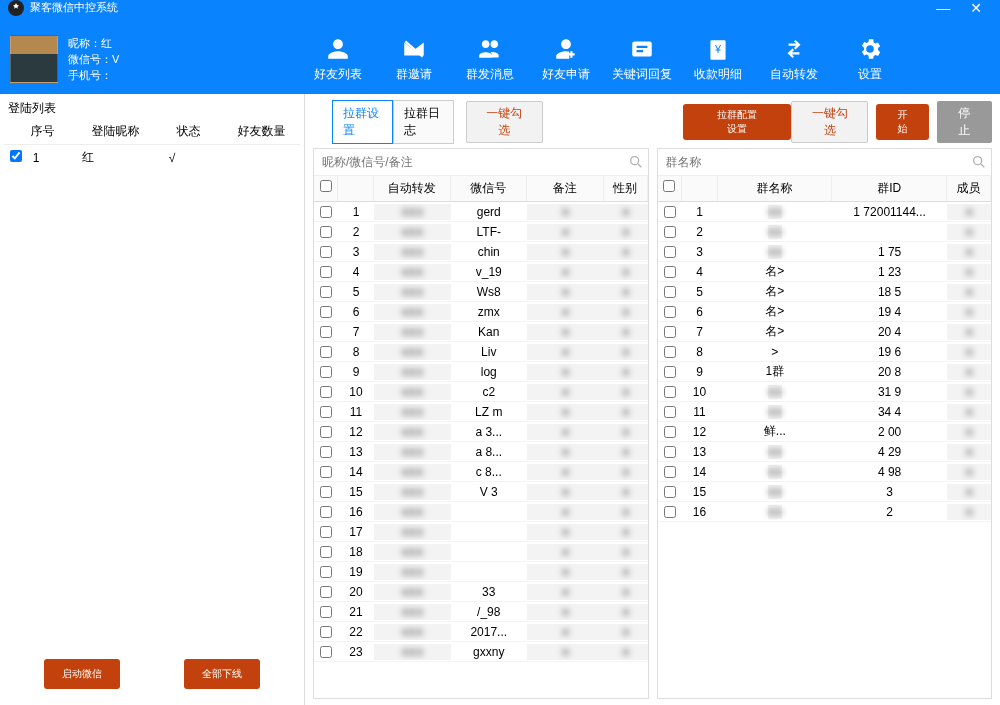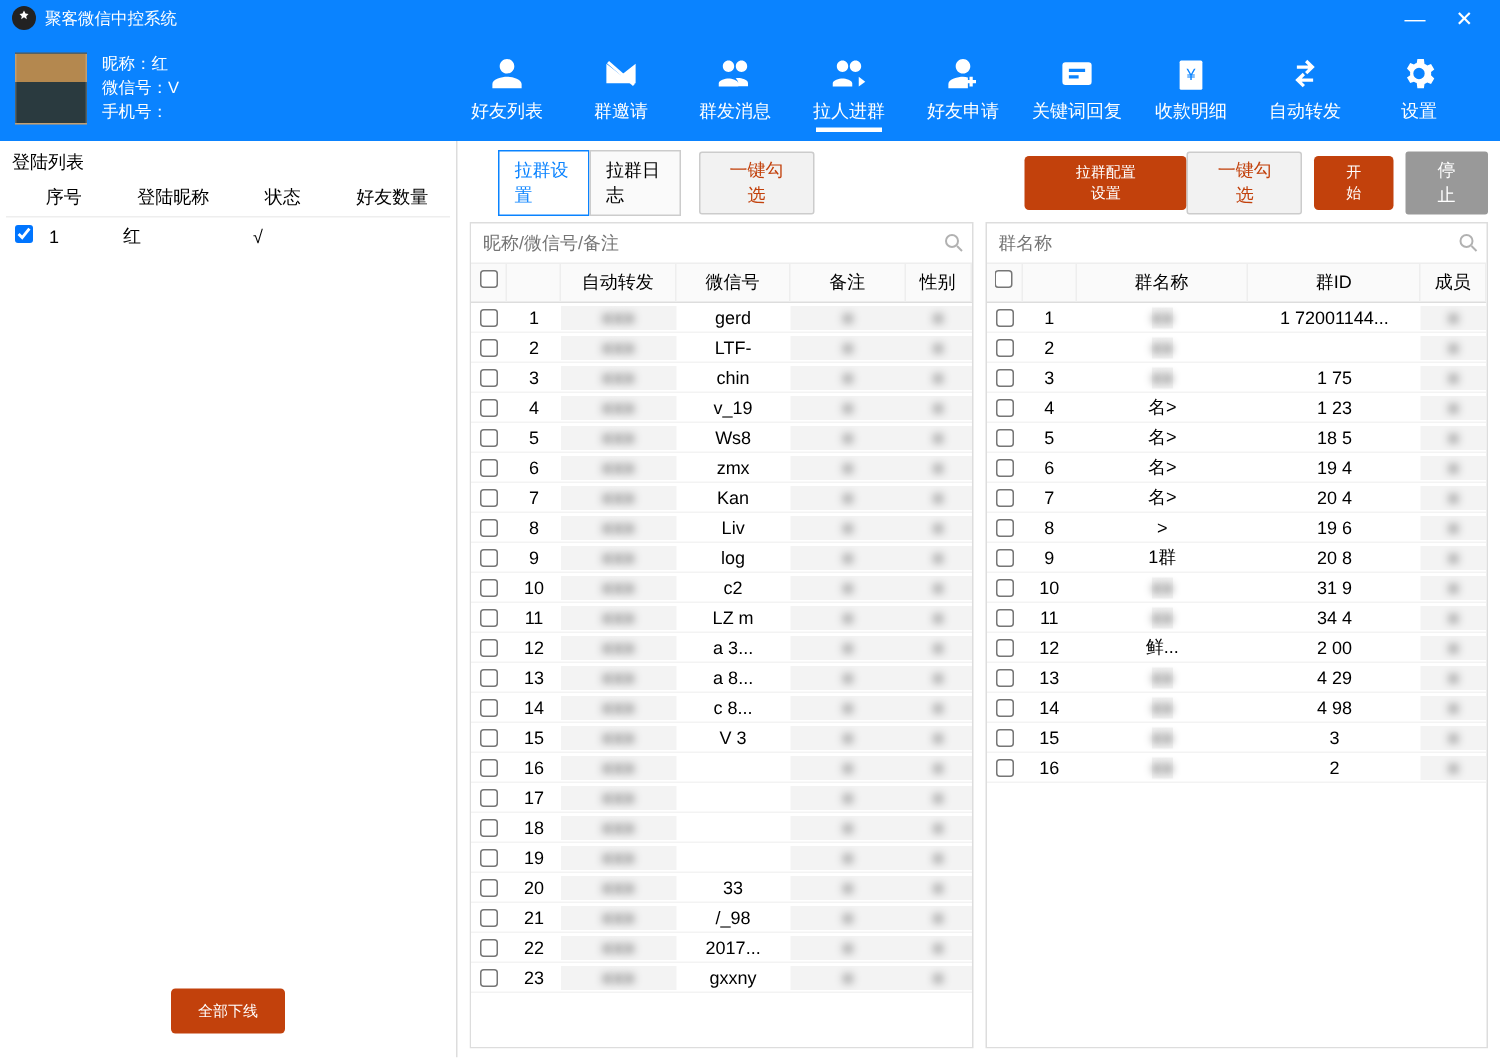--- a/index.html
+++ b/index.html
@@ -1,19 +1,19 @@
 <!DOCTYPE html>
 <html><head>
 <meta charset="utf-8">
 <style>
 * { box-sizing: border-box; margin: 0; padding: 0; font-family: "Microsoft YaHei", sans-serif; }
 body { width: 1000px; height: 705px; background: #fff; overflow: hidden; }
 
 
-.titlebar { height: 24px; background: #0a83ff; display: flex; align-items: center; padding: 0 8px; color: #fff; font-size: 11px; }
+.titlebar { height: 24px; background: #0a83ff; display: flex; padding: 0 8px; color: #fff; font-size: 11px; }
 .titlebar .logo { width: 16px; height: 16px; border-radius: 50%; background: #222; margin-right: 6px; display:flex; align-items:center; justify-content:center; }
 .titlebar .logo svg { width:12px; height:12px; }
 .titlebar-spacer { flex: 1; }
 .winbtn { font-size: 14px; padding: 0 10px; cursor: pointer; }
 
 
 .header { height: 70px; background: #0a83ff; display: flex; align-items: center; padding: 0 10px; color: #fff; }
 .profile { display: flex; flex: 0 0 290px; }
 .avatar { width: 48px; height: 48px; background: linear-gradient(#b4884f 0 40%, #2a3a3f 40% 100%); margin-right: 10px; border:1px solid #fff3; }
 .profile-info { font-size: 11px; line-height: 16px; }
@@ -99,27 +99,20 @@
           <line x1="4" y1="5" x2="20" y2="19" stroke="#fff" stroke-width="2"></line>
         </svg>
         <span>群邀请</span>
       </div>
       <div class="navitem">
         <svg viewBox="0 0 24 24">
           <path d="M8 11c2 0 3.5-1.5 3.5-3.5S10 4 8 4 4.5 5.5 4.5 7.5 6 11 8 11zm8 0c2 0 3.5-1.5 3.5-3.5S18 4 16 4s-3.5 1.5-3.5 3.5S14 11 16 11zM2 20v-2c0-2 4-3 6-3s6 1 6 3v2H2zm12 0v-2c0-1.2-.6-2.2-1.6-3 .5-.1 1-.2 1.6-.2 2 0 6 1 6 3v2h-6z"></path>
         </svg>
         <span>群发消息</span>
       </div>
-      <div class="navitem active">
-        <svg viewBox="0 0 24 24">
-          <path d="M8 11c2 0 3.5-1.5 3.5-3.5S10 4 8 4 4.5 5.5 4.5 7.5 6 11 8 11zm8 0c2 0 3.5-1.5 3.5-3.5S18 4 16 4s-3.5 1.5-3.5 3.5S14 11 16 11zM2 20v-2c0-2 4-3 6-3s6 1 6 3v2H2z"></path>
-          <path d="M18 14l4 3-4 3z"></path>
-        </svg>
-        <span>拉人进群</span>
-      </div>
       <div class="navitem">
         <svg viewBox="0 0 24 24">
           <path d="M12 12c2.5 0 4.5-2 4.5-4.5S14.5 3 12 3 7.5 5 7.5 7.5 9.5 12 12 12zm6 2v2h2v2h-2v2h-2v-2h-2v-2h2v-2h2zM3 21v-2.5c0-3 6-4.5 9-4.5 1 0 2 .2 3 .4V21H3z"></path>
         </svg>
         <span>好友申请</span>
       </div>
       <div class="navitem">
         <svg viewBox="0 0 24 24">
           <rect x="3" y="5" width="18" height="14" rx="2"></rect>
           <path fill="#0a83ff" d="M7 9h10v2H7zM7 13h6v2H7z"></path>
@@ -162,20 +155,21 @@
         <div class="siderow">
           <div class="chk"><input type="checkbox" checked="" style=""></div>
           <div style="flex:0 0 20px">1</div>
           <div>红</div>
           <div>√</div>
           <div></div>
         </div>
       </div>
     <div class="side-spacer"></div>
     <div class="side-actions">
+      <button class="greenbtn">启动微信</button>
       <button class="greenbtn">全部下线</button>
     </div>
   </div>
 
   <div class="content">
     <div class="toolbar1">
       <div class="tab active">拉群设置</div>
       <div class="tab">拉群日志</div>
       <button class="lightbtn" style="margin-left:12px">一键勾选</button>
       <button class="greenbtn" style="padding:4px 30px; margin-left:140px">拉群配置设置</button>

